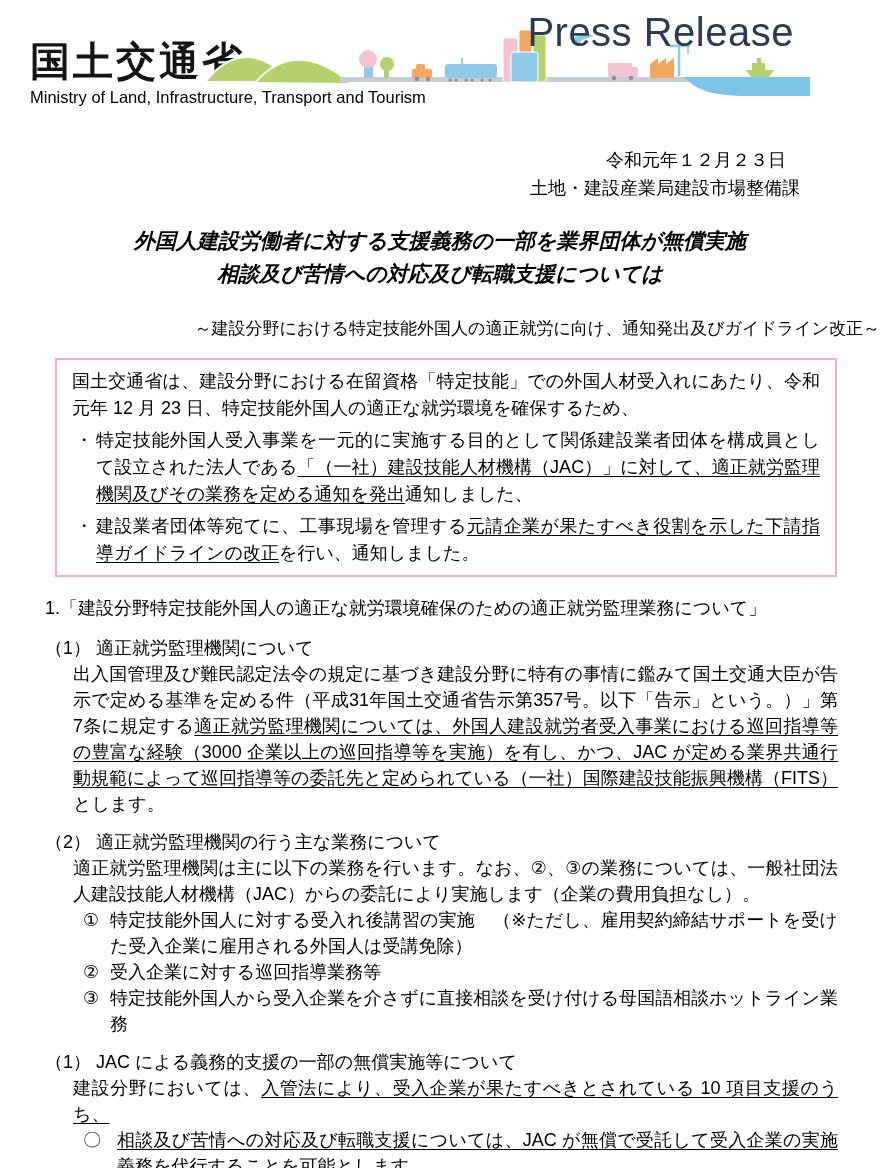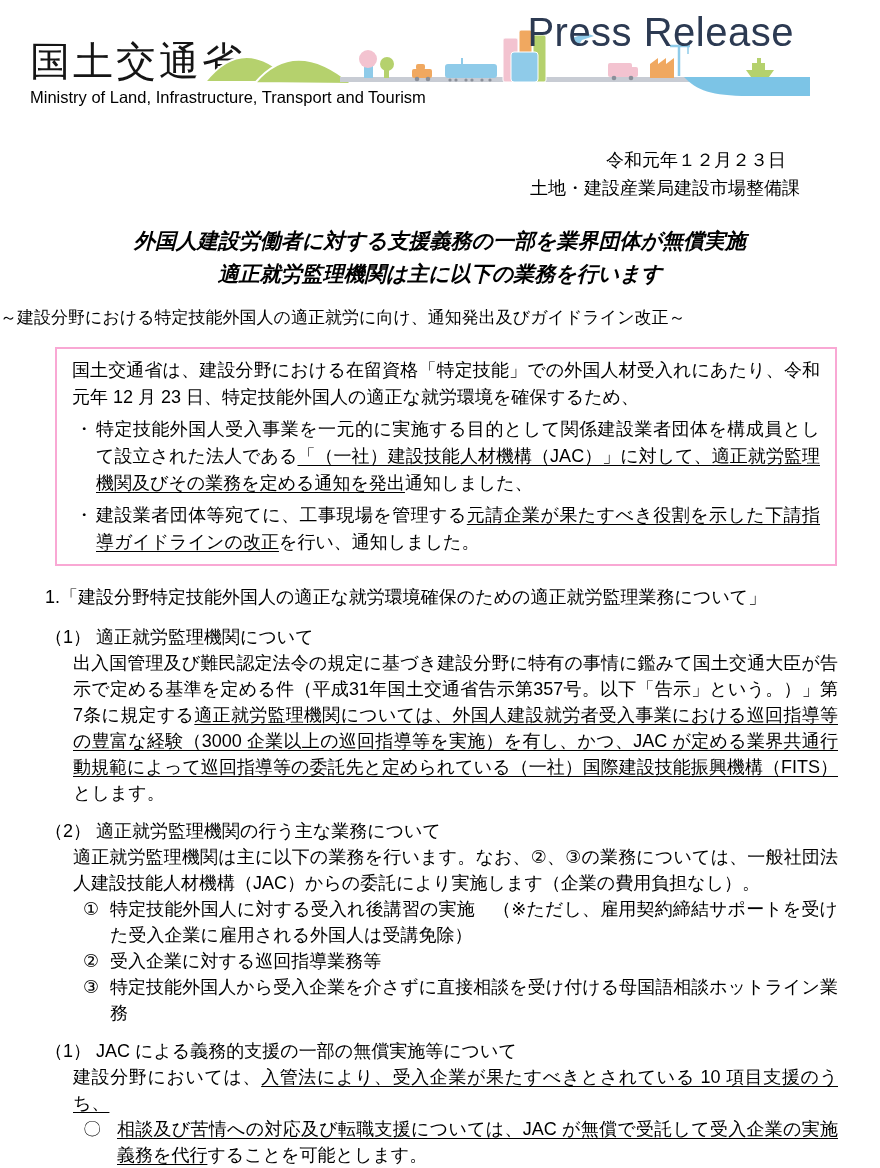--- a/index.html
+++ b/index.html
@@ -6,35 +6,35 @@
   body { background:#ffffff; }
   .page {
     width:880px; height:1168px; position:relative; overflow:hidden;
     background:#ffffff; color:#000;
     font-family:"Liberation Sans","DejaVu Sans",sans-serif;
   }
   
   .header { position:relative; height:112px; }
   .logo-title {
     position:absolute; left:30px; top:34px;
-    font-size:40px; font-weight:400; letter-spacing:3px; color:#151515;
+    font-size:40px; font-weight:700; letter-spacing:3px; color:#151515;
   }
   .logo-english { position:absolute; left:30px; top:88px; font-size:16.5px; color:#000; }
   .press-release {
     position:absolute; right:86px; top:10px;
     font-size:40px; font-weight:400; color:#2c3a52; letter-spacing:.5px;
   }
   .illustration { position:absolute; left:200px; top:8px; }
   
   .meta { text-align:right; padding-right:80px; margin-top:34px; font-size:18px; line-height:28px; }
   .meta .date { margin-right:14px; }
   
   .title-block { text-align:center; margin-top:22px; font-size:21px; font-weight:bold; line-height:33px;font-style:italic; }
   .title-block span { display:block; }
-  .subtitle { text-align:left; margin-top:16px; font-size:17px; }
+  .subtitle { text-align:right; margin-top:27px; font-size:17px; }
   
   .summary-box {
     margin:18px 43px 0 55px; border:2px solid #f9a8d4;
     padding:8px 15px 8px 15px; font-size:18px; line-height:27px;
   }
   .summary-box .intro { text-align:justify; }
   .bullet-row { display:flex; margin-top:5px; }
   .bullet-marker { width:24px; flex:none; padding-left:3px; }
   .bullet-text { flex:1; text-align:justify; }
   
@@ -126,21 +126,21 @@
     <div class="logo-english">Ministry of Land, Infrastructure, Transport and Tourism</div>
   </header>
 
   <div class="meta">
     <div class="date">令和元年１２月２３日</div>
     <div class="dept">土地・建設産業局建設市場整備課</div>
   </div>
 
   <h1 class="title-block">
     <span>外国人建設労働者に対する支援義務の一部を業界団体が無償実施</span>
-    <span>適正就労監理機関は主に以下の業務を行います</span>
+    <span>相談及び苦情への対応及び転職支援については</span>
   </h1>
   <div class="subtitle">～建設分野における特定技能外国人の適正就労に向け、通知発出及びガイドライン改正～</div>
 
   <div class="summary-box">
     <p class="intro">国土交通省は、建設分野における在留資格「特定技能」での外国人材受入れにあたり、令和元年 12 月 23 日、特定技能外国人の適正な就労環境を確保するため、</p>
     <div class="bullet-row">
       <span class="bullet-marker">・</span>
       <span class="bullet-text"><span>特定技能外国人受入事業を一元的に実施する目的として関係建設業者団体を構成員として設立された法人である</span><u>「（一社）建設技能人材機構（JAC）」に対して、適正就労監理機関及びその業務を定める通知を発出</u><span>通知しました、</span></span>
     </div>
     <div class="bullet-row">

